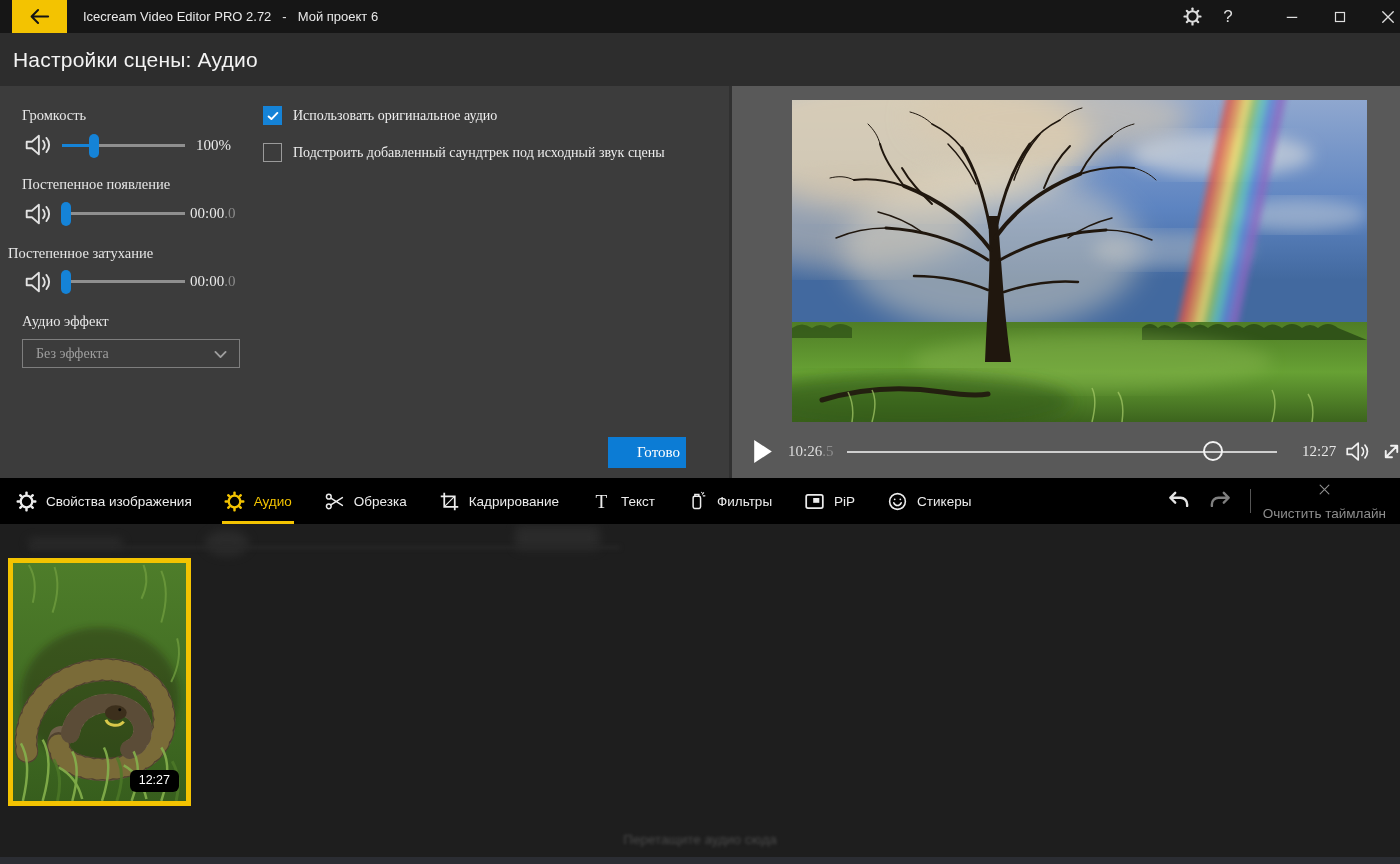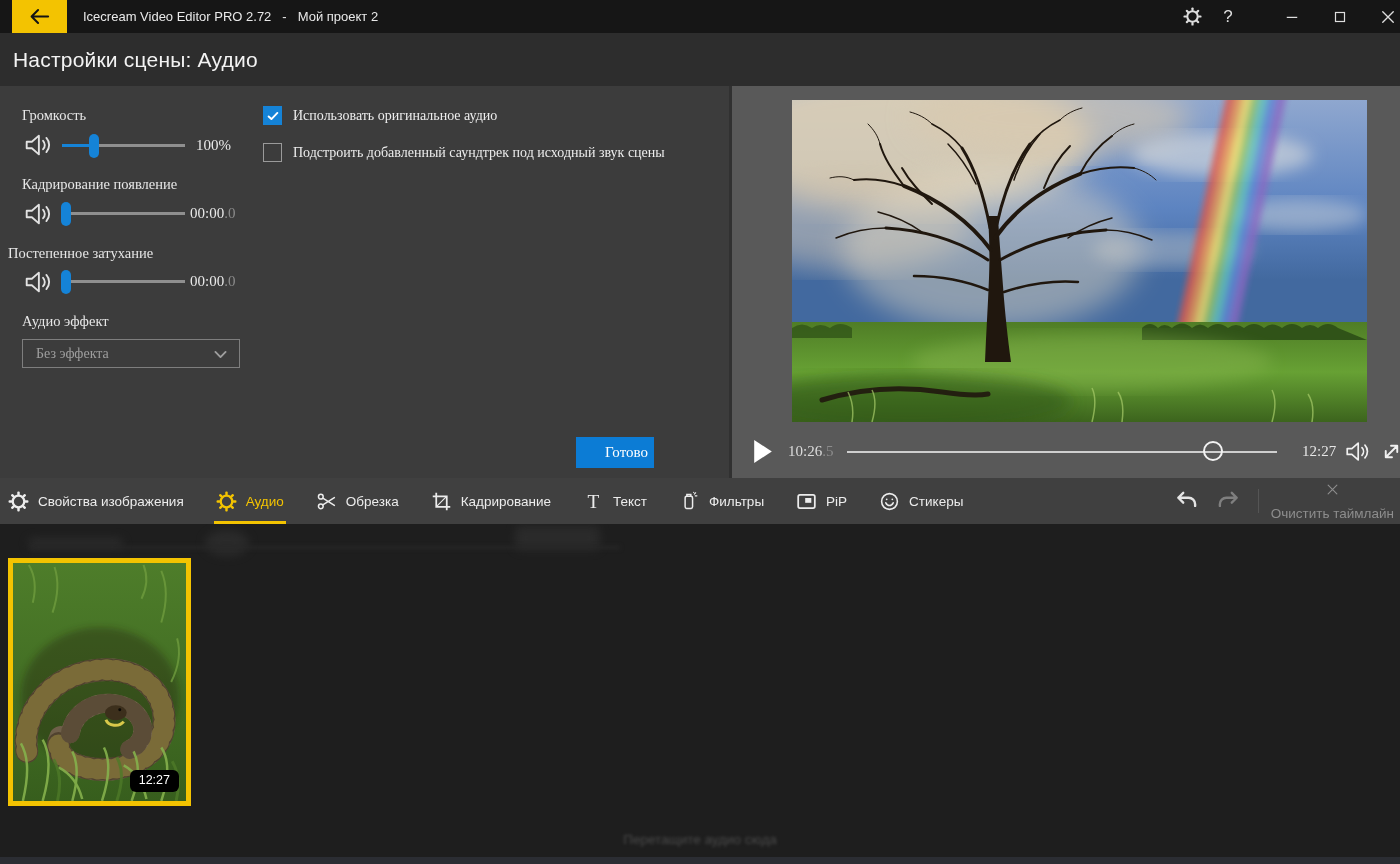--- a/index.html
+++ b/index.html
@@ -45,42 +45,42 @@
             box-sizing:border-box;display:flex;align-items:center;color:#9e9e9e;font-size:14px;
             padding-left:13px;cursor:pointer;background:transparent;}
   .dropdown .chev{position:absolute;right:10px;top:6px;width:17px;height:17px;color:#9e9e9e;}
   .cb-row{position:absolute;display:flex;align-items:flex-start;gap:11px;cursor:pointer;}
   .cbx{width:19px;height:19px;border:1.5px solid #9a9a9a;box-sizing:border-box;flex:0 0 auto;
        display:flex;align-items:center;justify-content:center;}
   .cbx svg{width:14px;height:14px;display:none;}
   .cbx.is-checked{background:#1583d7;border-color:#1583d7;}
   .cbx.is-checked svg{display:block;}
   .cb-lbl{font-size:14px;color:#ededed;line-height:19px;white-space:nowrap;}
-  .done-btn{position:absolute;left:576px;top:351px;width:78px;height:31px;background:#0c7cd5;
+  .done-btn{position:absolute;left:608px;top:351px;width:78px;height:31px;background:#0c7cd5;
             color:#fff;font-size:15px;border:none;display:flex;align-items:center;
             justify-content:center;cursor:pointer;font-family:inherit;padding-left:29px;}
 
   
   .preview-panel{flex:1;position:relative;background:#595959;font-family:Liberation Serif, serif;}
   .video-frame{position:absolute;left:60px;top:14px;width:575px;height:322px;background:#3a4a60;overflow:hidden;}
   .video-frame svg{width:100%;height:100%;}
   .play-btn{position:absolute;left:20px;top:352px;width:22px;height:27px;color:#fff;cursor:pointer;}
   .time-cur{position:absolute;left:56px;top:357px;font-size:15px;color:#dcdcdc;}
   .time-cur .frac{color:#8c8c8c;}
   .seek{position:absolute;left:115px;top:352px;width:430px;height:28px;cursor:pointer;}
   .seek .track{position:absolute;left:0;right:0;top:13px;height:2px;background:#cfcfcf;}
   .seek .handle{position:absolute;top:3px;width:20px;height:20px;border:2.5px solid #f2f2f2;
                 border-radius:50%;background:transparent;box-sizing:border-box;transform:translateX(-50%);}
   .time-dur{position:absolute;left:570px;top:357px;font-size:15px;color:#e6e6e6;}
   .vol-btn{position:absolute;left:611px;top:352px;width:27px;height:27px;color:#f0f0f0;cursor:pointer;}
   .fs-btn{position:absolute;left:648px;top:354px;width:23px;height:23px;color:#f0f0f0;cursor:pointer;}
 
   
-  .tabbar{position:absolute;left:0;top:478px;width:1400px;height:46px;background:#404040;
-          display:flex;align-items:stretch;padding:0 6px;box-sizing:border-box;}
+  .tabbar{position:absolute;left:0;top:478px;width:1400px;height:46px;background:#000000;
+          display:flex;align-items:stretch;padding:0 14px;box-sizing:border-box;}
   .tab{display:flex;align-items:center;gap:9px;margin-right:28px;color:#ececec;font-size:13.5px;
        border-bottom:3px solid transparent;padding:3px 2px 0 2px;box-sizing:border-box;
        white-space:nowrap;cursor:pointer;}
   .tab .icon{width:21px;height:21px;}
   .tab.active{color:#f3c301;border-bottom-color:#f3c301;}
   .history{margin-left:auto;display:flex;align-items:center;}
   .hist-btn{width:26px;height:26px;margin-left:15px;cursor:pointer;}
   .hist-undo{color:#e4e4e4;}
   .hist-redo{color:#7f7f7f;}
   .vdiv{width:1px;height:24px;background:#555;margin:0 12px 0 17px;}
@@ -185,21 +185,21 @@
 
   <div class="titlebar">
     <div class="back-btn">
       <svg>
           <use href="#sym-back"></use>
         </svg>
     </div>
     <div class="tb-title">
       <span>Icecream Video Editor PRO 2.72</span>
       <span>-</span>
-      <span>Мой проект 2</span>
+      <span>Мой проект 6</span>
     </div>
     <div class="tb-right">
       <div class="tb-btn">
         <svg style="width:19px;height:19px">
             <use href="#sym-gear"></use>
           </svg>
       </div>
       <div class="tb-btn tb-help">?</div>
       <div class="win-gap"></div>
       <div class="tb-btn win-btn">
@@ -232,21 +232,21 @@
       <svg class="spk" style="left:22px;top:44px">
           <use href="#sym-speaker"></use>
         </svg>
       <div class="slider" style="left:62px;top:47px">
         <div class="track"></div>
         <div class="fill" style="width: 26%;"></div>
         <div class="handle" style="left: 26%;"></div>
       </div>
       <div class="val" style="left:196px;top:51px">100%</div>
 
-      <div class="lbl" style="left:22px;top:90px">Кадрирование появление</div>
+      <div class="lbl" style="left:22px;top:90px">Постепенное появление</div>
       <svg class="spk" style="left:22px;top:113px">
           <use href="#sym-speaker"></use>
         </svg>
       <div class="slider" style="left:62px;top:115px">
         <div class="track"></div>
         <div class="handle" style="left: 3%;"></div>
       </div>
       <div class="val" style="left:190px;top:119px"><span>00:00</span><span class="frac">.0</span></div>
 
       <div class="lbl" style="left:8px;top:159px">Постепенное затухание</div>

